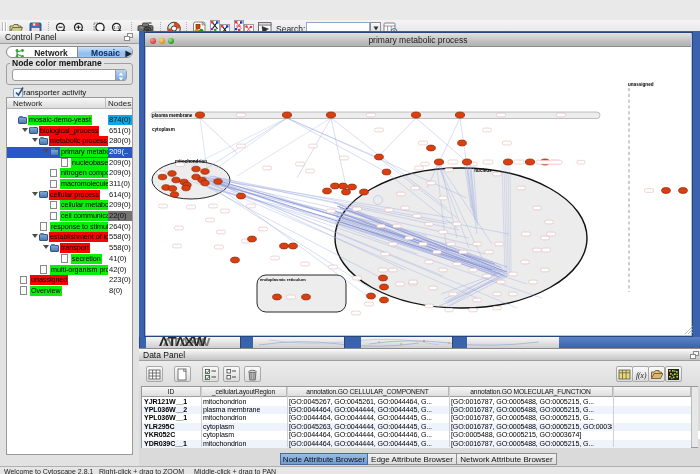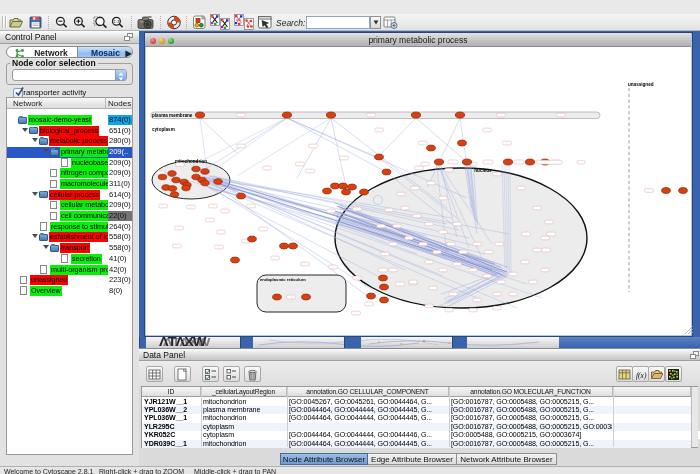--- a/index.html
+++ b/index.html
@@ -2,21 +2,21 @@
 <html><head><meta charset="utf-8"><style>
 *{margin:0;padding:0;box-sizing:border-box;}
 html,body{width:700px;height:474px;overflow:hidden;font-family:"Liberation Sans",sans-serif;}
 #root{position:relative;width:700px;height:474px;background:#e9e9e9;}
 .abs{position:absolute;}
 
 #titlebar{left:0;top:0;width:700px;height:14px;background:linear-gradient(#d9d9d9,#bcbcbc 60%,#a8a8a8);border-bottom:1px solid #6f6f6f;}
 .tl{position:absolute;top:3px;width:8px;height:8px;border-radius:50%;}
 #title-text{width:700px;text-align:center;top:2px;font-size:9px;color:#1a1a1a;}
 
-#toolbar{left:0;top:14px;width:700px;height:17px;background:linear-gradient(#f4f4f4,#e3e3e3);border-bottom:1px solid #b5b5b5;font-style:italic;}
+#toolbar{left:0;top:20px;width:700px;height:17px;background:linear-gradient(#f4f4f4,#e3e3e3);border-bottom:1px solid #b5b5b5;}
 .sep{position:absolute;top:2px;height:13px;width:1px;border-left:1px dotted #b0b0b0;}
 
 #cp{left:0;top:31px;width:139px;height:435px;background:#e2e2e2;}
 #cp-head{left:0;top:0;width:139px;height:13px;background:linear-gradient(#fdfdfd,#d6d6d6 70%,#cacaca);border-bottom:1px solid #9e9e9e;}
 #cp-head span{position:absolute;left:5px;top:1px;font-size:8.5px;color:#111;}
 .float-ic{position:absolute;width:9px;height:8px;}
 .float-ic i{position:absolute;border:1px solid #8a8a8a;background:#f5f5f5;width:6px;height:5px;}
 
 #seg{left:6px;top:15px;width:127px;height:12px;background:#fff;border:1px solid #8a8a8a;border-radius:6px;overflow:hidden;}
 .seg-s{position:absolute;top:0;height:12px;font-size:8.5px;font-weight:bold;color:#222;text-align:center;}
@@ -474,21 +474,21 @@
           <circle cx="2" cy="1.5" r="1.4" fill="#34a834"></circle>
           <circle cx="2" cy="7.5" r="1.4" fill="#34a834"></circle>
           <circle cx="7.5" cy="1.5" r="1.4" fill="#34a834"></circle>
           <circle cx="7.5" cy="7.5" r="1.4" fill="#34a834"></circle>
         </svg>
     <span class="seg-s" style="left:20px;width:48px;top:1px">Network</span>
     <span class="seg-s abs" id="seg-mosaic" style="left:70px;width:57px;line-height:12px;">Mosaic</span>
     <span class="seg-s" style="left:116px;width:11px;top:1.5px;font-size:8px;">▶</span>
   </div>
   <div id="grp" class="abs"></div>
-  <div id="grp-title" class="abs">Node color selection</div>
+  <div id="grp-title" class="abs">Node color membrane</div>
   <div id="combo" class="abs">
         <span>transporter activity</span>
     <i class="step"></i>
     <svg class="abs" style="right:1.5px;top:1.5px" width="8" height="9" viewBox="0 0 8 9">
           <path d="M4 0.5 L6.5 3.5 L1.5 3.5 Z" fill="#fff"></path>
           <path d="M4 8.5 L6.5 5.5 L1.5 5.5 Z" fill="#fff"></path>
         </svg>
   </div>
   <div id="cb" class="abs"></div>
   <svg class="abs" style="left:13.5px;top:55px" width="11" height="12" viewBox="0 0 11 12">
@@ -696,20 +696,21 @@
         </div>
         <div class="dtr" style="top:27.3px;left:0;width:549px;background:#ffffff">
           <span class="dtc" style="left:2px;width:56px;font-weight:bold">YPL036W__1</span>
           <span class="dtc" style="left:61px;width:83px;">mitochondrion</span>
           <span class="dtc" style="left:147px;width:159px;">[GO:0044464, GO:0044444, GO:0044445, G...</span>
           <span class="dtc" style="left:309px;width:161px;">[GO:0016787, GO:0005488, GO:0005215, G...</span>
         </div>
         <div class="dtr" style="top:35.7px;left:0;width:549px;background:#eef3fc">
           <span class="dtc" style="left:2px;width:56px;font-weight:bold">YLR295C</span>
           <span class="dtc" style="left:61px;width:83px;">cytoplasm</span>
+          <span class="dtc" style="left:147px;width:159px;">[GO:0045263, GO:0044444, GO:0044445, G...</span>
           <span class="dtc" style="left:309px;width:161px;">[GO:0016787, GO:0005488, GO:0005215, GO:0003824,...</span>
         </div>
         <div class="dtr" style="top:44.1px;left:0;width:631px;background:#ffffff">
           <span class="dtc" style="left:2px;width:56px;font-weight:bold">YKR052C</span>
           <span class="dtc" style="left:61px;width:83px;">cytoplasm</span>
           <span class="dtc" style="left:147px;width:159px;">[GO:0044464, GO:0044444, GO:0044446, G...</span>
           <span class="dtc" style="left:309px;width:161px;">[GO:0005488, GO:0005215, GO:0003674]</span>
         </div>
         <div class="dtr" style="top:52.5px;left:0;width:549px;background:#eef3fc">
           <span class="dtc" style="left:2px;width:56px;font-weight:bold">YDR039C__1</span>

